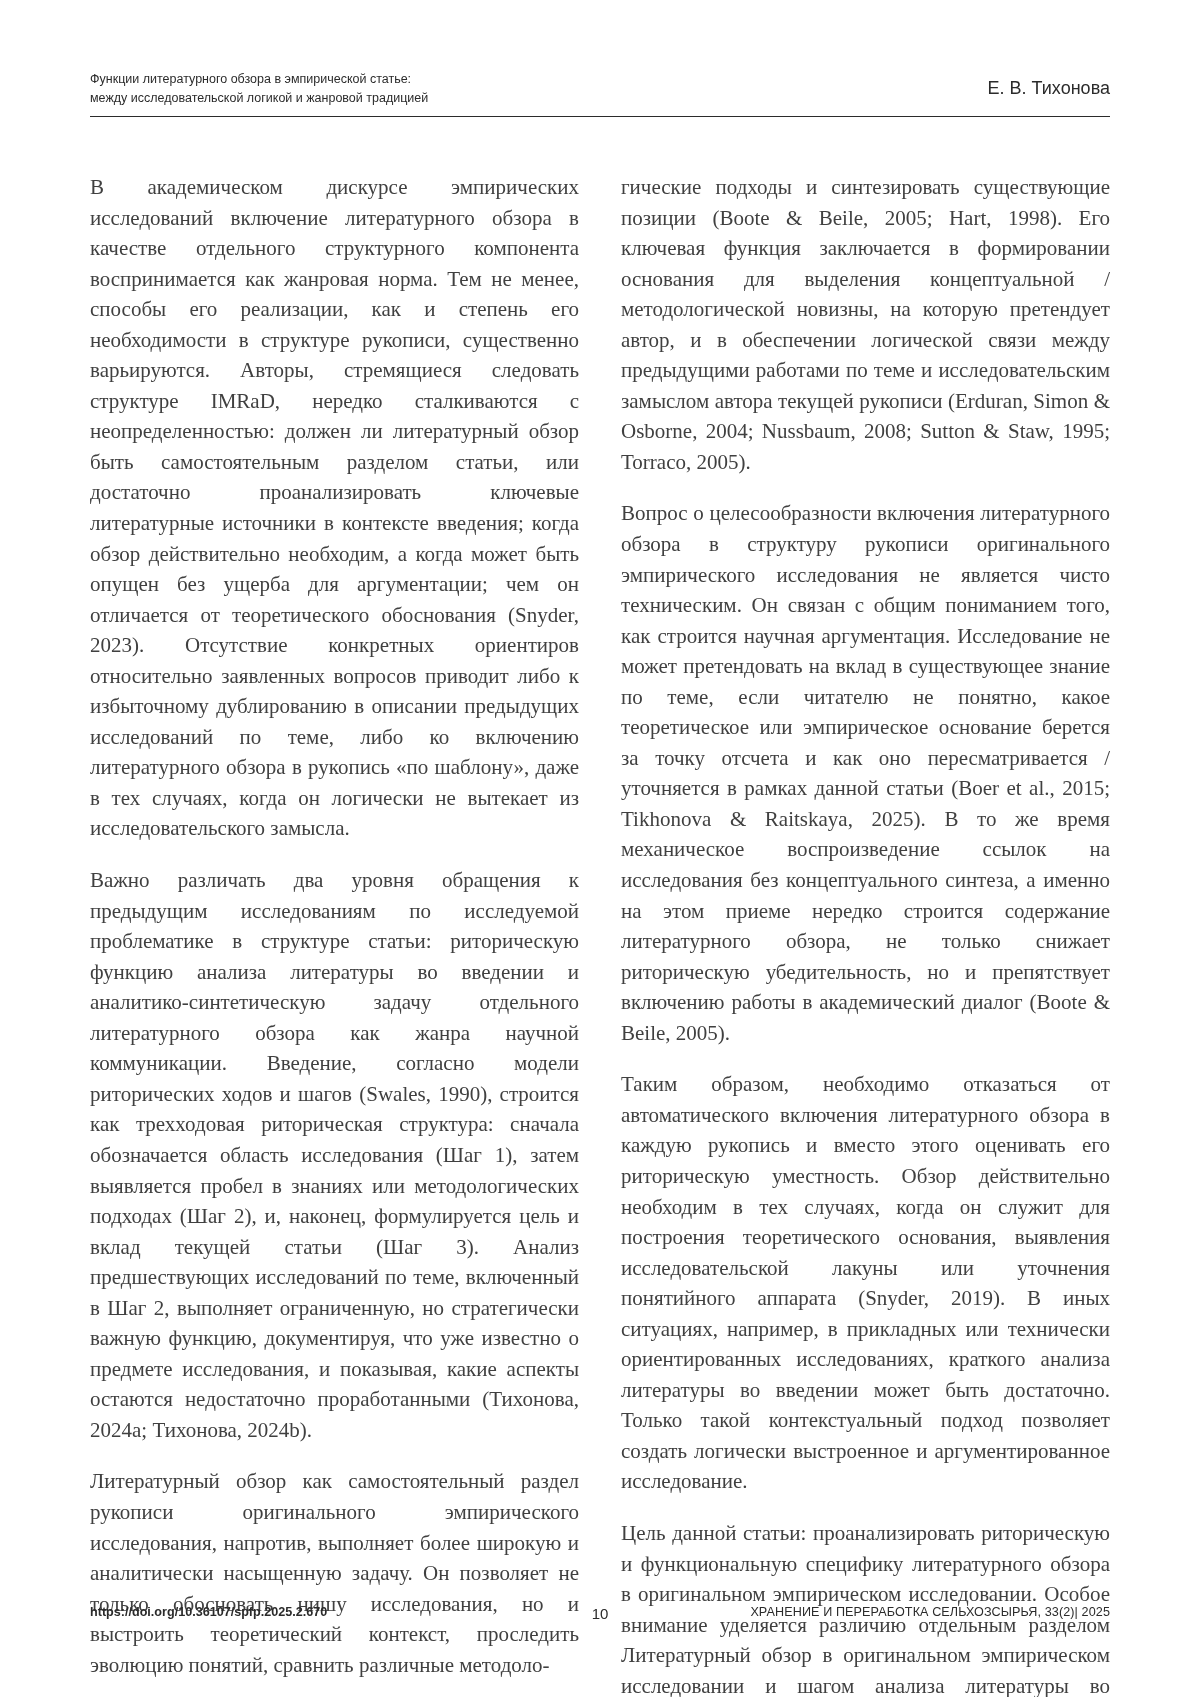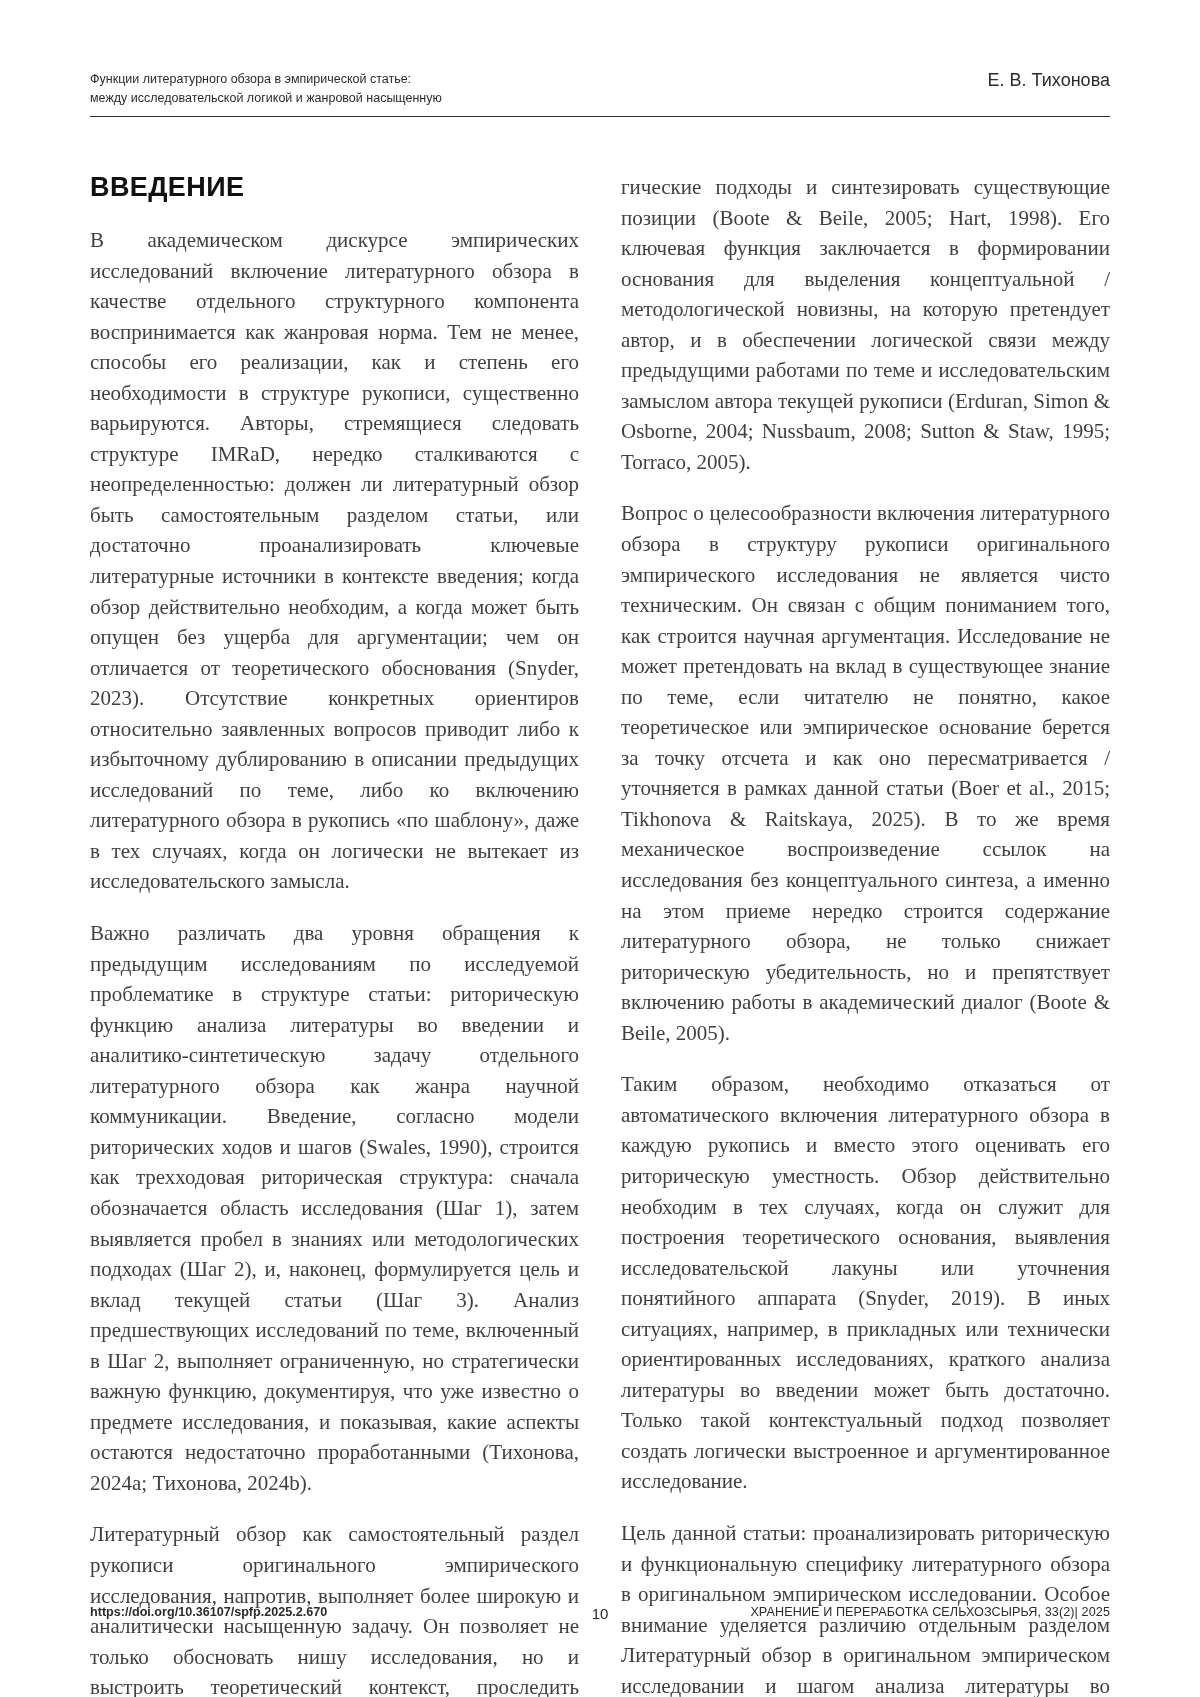--- a/index.html
+++ b/index.html
@@ -24,21 +24,21 @@
   }
 
   
   .runhead {
     position: absolute;
     top: 70px;
     left: 90px;
     right: 90px;
     display: flex;
     justify-content: space-between;
-    align-items: flex-start;
+    align-items: center;
     padding-bottom: 7px;
     border-bottom: 1px solid #2b2b2b;
   }
   .runhead-left {
     font-family: "Liberation Sans", sans-serif;
     font-size: 12.5px;
     line-height: 1.55;
     color: #2b2b2b;
     max-width: 560px;
   }
@@ -110,29 +110,28 @@
   .footer-journal { white-space: nowrap; letter-spacing: 0.1px; }
 </style>
 </head>
 <body>
 
 <div class="page">
 
   <div class="runhead">
     <div class="runhead-left">
       <div>Функции литературного обзора в эмпирической статье:</div>
-      <div>между исследовательской логикой и жанровой насыщенную</div>
+      <div>между исследовательской логикой и жанровой традицией</div>
     </div>
     <div class="runhead-right">Е. В. Тихонова</div>
   </div>
 
   <div class="content">
 
     <div class="col col-left">
-      <h1 class="section-title">ВВЕДЕНИЕ</h1>
       <p class="body">В академическом дискурсе эмпирических исследований включение литературного обзора в качестве отдельного структурного компонента воспринимается как жанровая норма. Тем не менее, способы его реализации, как и степень его необходимости в структуре рукописи, существенно варьируются. Авторы, стремящиеся следовать структуре IMRaD, нередко сталкиваются с неопределенностью: должен ли литературный обзор быть самостоятельным разделом статьи, или достаточно проанализировать ключевые литературные источники в контексте введения; когда обзор действительно необходим, а когда может быть опущен без ущерба для аргументации; чем он отличается от теоретического обоснования (Snyder, 2023). Отсутствие конкретных ориентиров относительно заявленных вопросов приводит либо к избыточному дублированию в описании предыдущих исследований по теме, либо ко включению литературного обзора в рукопись «по шаблону», даже в тех случаях, когда он логически не вытекает из исследовательского замысла.</p>
       <p class="body">Важно различать два уровня обращения к предыдущим исследованиям по исследуемой проблематике в структуре статьи: риторическую функцию анализа литературы во введении и аналитико-синтетическую задачу отдельного литературного обзора как жанра научной коммуникации. Введение, согласно модели риторических ходов и шагов (Swales, 1990), строится как трехходовая риторическая структура: сначала обозначается область исследования (Шаг 1), затем выявляется пробел в знаниях или методологических подходах (Шаг 2), и, наконец, формулируется цель и вклад текущей статьи (Шаг 3). Анализ предшествующих исследований по теме, включенный в Шаг 2, выполняет ограниченную, но стратегически важную функцию, документируя, что уже известно о предмете исследования, и показывая, какие аспекты остаются недостаточно проработанными (Тихонова, 2024a; Тихонова, 2024b).</p>
       <p class="body">Литературный обзор как самостоятельный раздел рукописи оригинального эмпирического исследования, напротив, выполняет более широкую и аналитически насыщенную задачу. Он позволяет не только обосновать нишу исследования, но и выстроить теоретический контекст, проследить эволюцию понятий, сравнить различные методоло-</p>
     </div>
 
     <div class="col col-right">
       <p class="body">гические подходы и синтезировать существующие позиции (Boote &amp; Beile, 2005; Hart, 1998). Его ключевая функция заключается в формировании основания для выделения концептуальной / методологической новизны, на которую претендует автор, и в обеспечении логической связи между предыдущими работами по теме и исследовательским замыслом автора текущей рукописи (Erduran, Simon &amp; Osborne, 2004; Nussbaum, 2008; Sutton &amp; Staw, 1995; Torraco, 2005).</p>
       <p class="body">Вопрос о целесообразности включения литературного обзора в структуру рукописи оригинального эмпирического исследования не является чисто техническим. Он связан с общим пониманием того, как строится научная аргументация. Исследование не может претендовать на вклад в существующее знание по теме, если читателю не понятно, какое теоретическое или эмпирическое основание берется за точку отсчета и как оно пересматривается / уточняется в рамках данной статьи (Boer et al., 2015; Tikhonova &amp; Raitskaya, 2025). В то же время механическое воспроизведение ссылок на исследования без концептуального синтеза, а именно на этом приеме нередко строится содержание литературного обзора, не только снижает риторическую убедительность, но и препятствует включению работы в академический диалог (Boote &amp; Beile, 2005).</p>
       <p class="body">Таким образом, необходимо отказаться от автоматического включения литературного обзора в каждую рукопись и вместо этого оценивать его риторическую уместность. Обзор действительно необходим в тех случаях, когда он служит для построения теоретического основания, выявления исследовательской лакуны или уточнения понятийного аппарата (Snyder, 2019). В иных ситуациях, например, в прикладных или технически ориентированных исследованиях, краткого анализа литературы во введении может быть достаточно. Только такой контекстуальный подход позволяет создать логически выстроенное и аргументированное исследование.</p>
       <p class="body">Цель данной статьи: проанализировать риторическую и функциональную специфику литературного обзора в оригинальном эмпирическом исследовании. Особое внимание уделяется различию отдельным разделом Литературный обзор в оригинальном эмпирическом исследовании и шагом анализа литературы во введении, а также критериям, позволяющим определить необходимость его включения в струк-</p>

